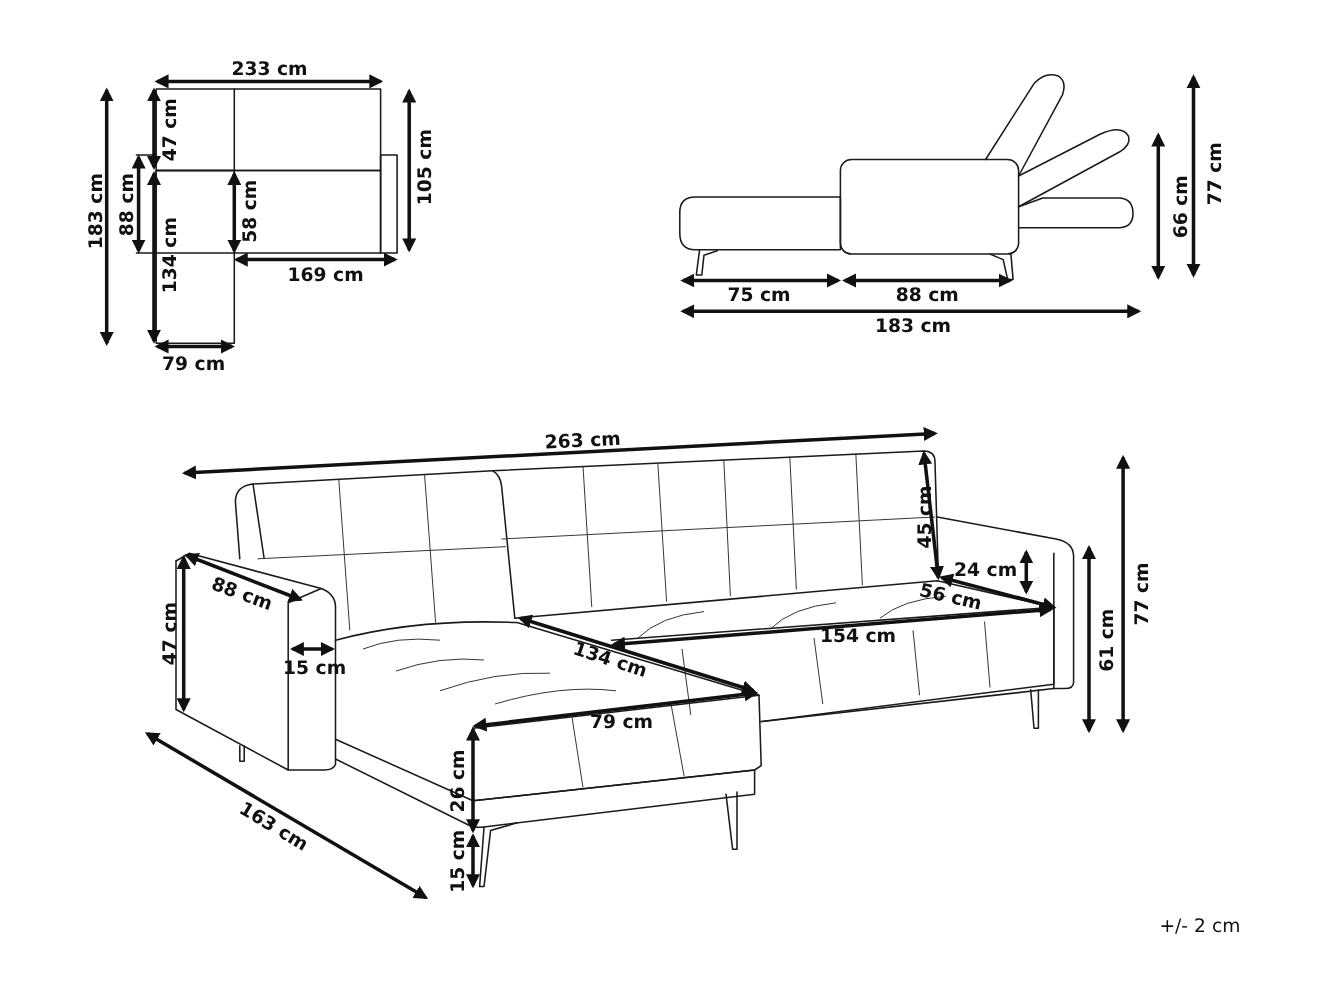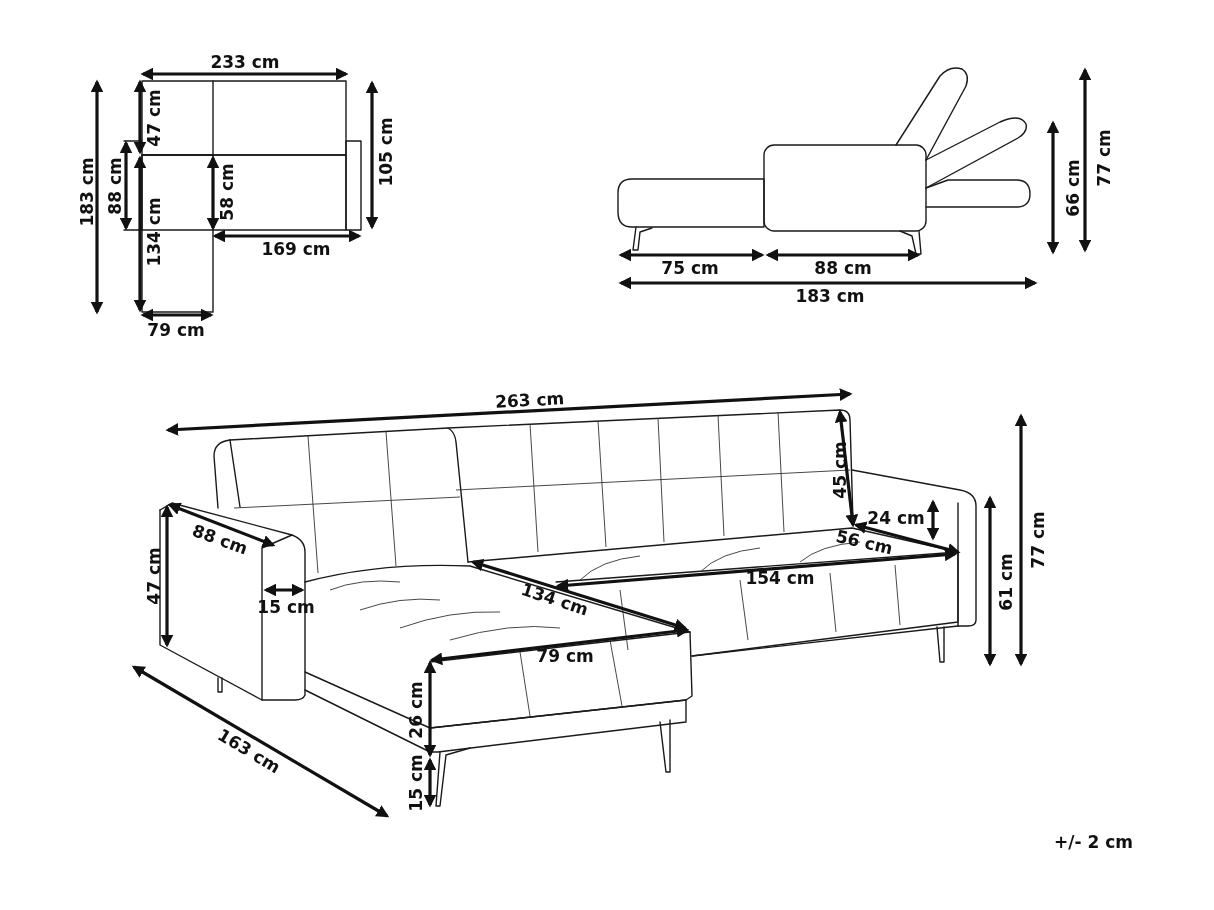--- a/index.html
+++ b/index.html
@@ -2,21 +2,21 @@
 <html><head>
 <meta charset="utf-8">
 <style>
   html,body{margin:0;padding:0;background:#fff;}
   body{width:1214px;height:910px;position:relative;overflow:hidden;font-family:"DejaVu Sans",sans-serif;}
   svg{position:absolute;left:0;top:0;}
   .ln{fill:none;stroke:#1a1a1a;stroke-width:1.4;stroke-linejoin:round;stroke-linecap:round;}
   .thin{fill:none;stroke:#333;stroke-width:0.9;}
   .dim{stroke:#111;stroke-width:3.2;fill:none;}
   .lbl{font-family:"DejaVu Sans",sans-serif;font-weight:bold;font-size:17px;fill:#111;}
-  .tol{position:absolute;left:1054px;top:832px;font-weight:bold;font-size:17px;color:#111;}
+  .tol{position:absolute;left:1054px;top:832px;font-weight:normal;font-size:17px;color:#111;}
 </style>
 </head>
 <body>
 
 <svg width="1214" height="910" viewBox="0 0 1214 910">
   <defs>
     <marker id="ah" viewBox="0 0 10 10" refX="8" refY="5" markerWidth="4" markerHeight="4" orient="auto-start-reverse">
       <path d="M0,0 L10,5 L0,10 z" fill="#111"></path>
     </marker>
   </defs>

